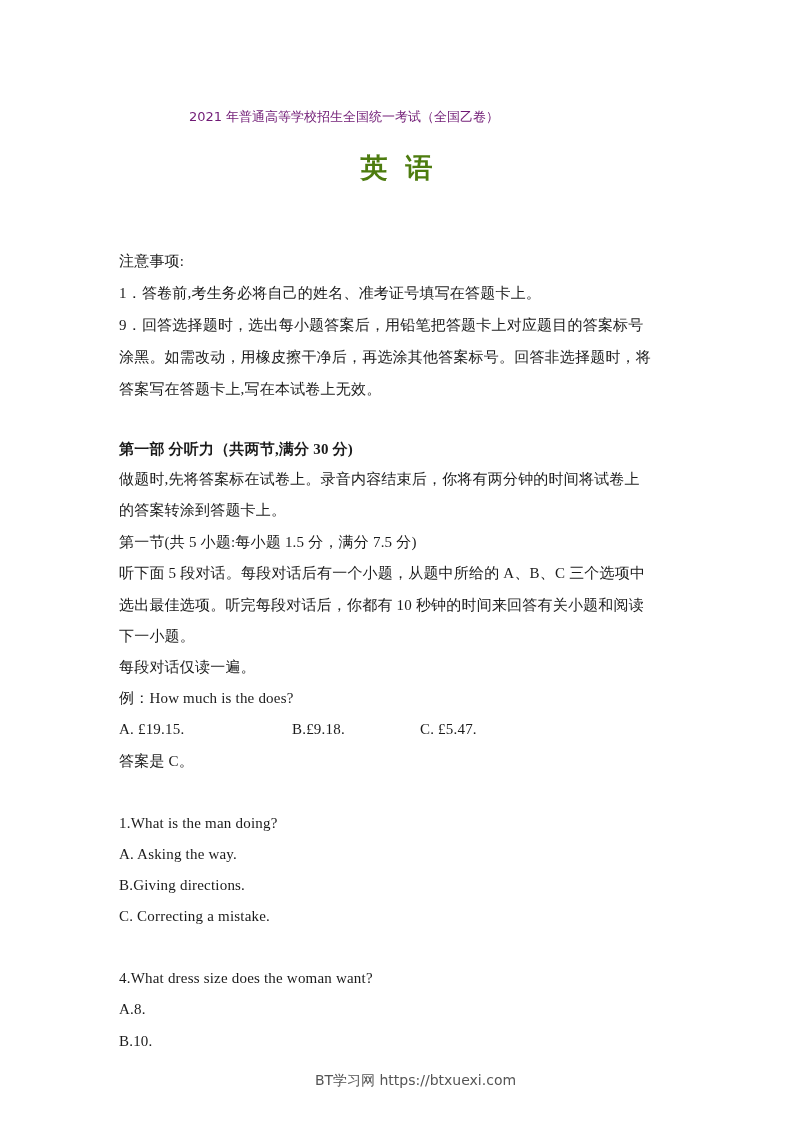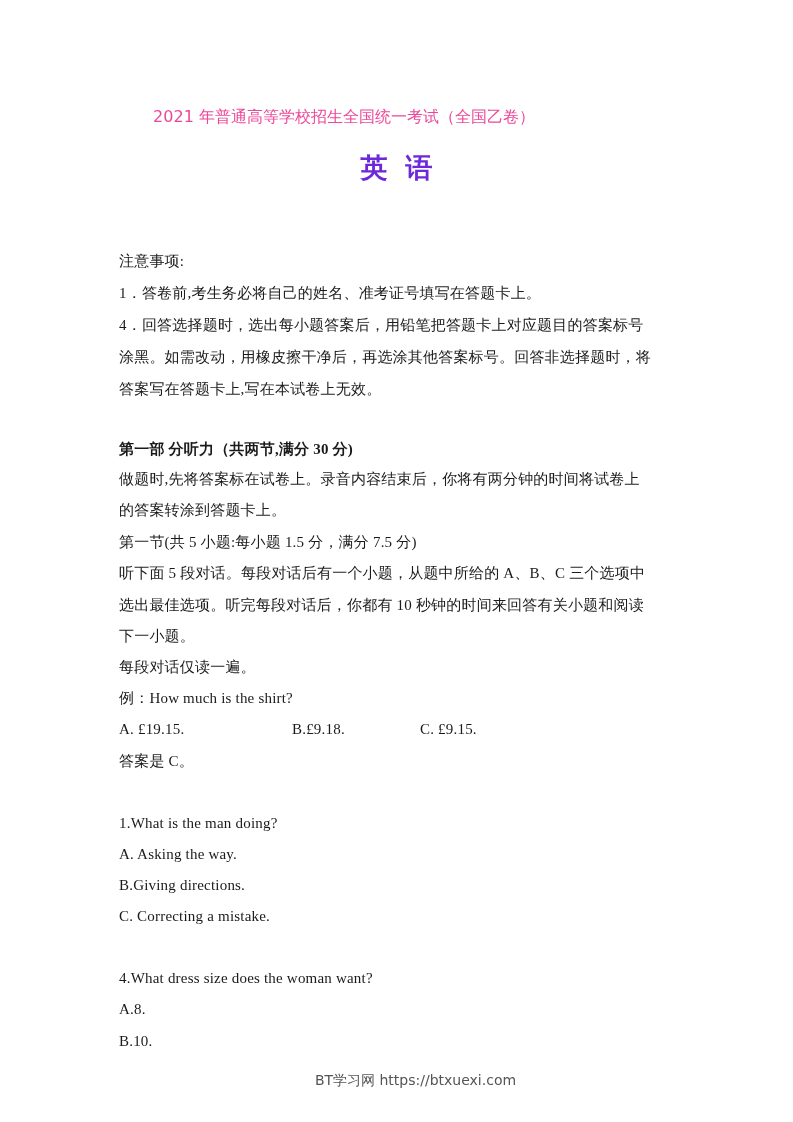--- a/index.html
+++ b/index.html
@@ -30,38 +30,38 @@
       letter-spacing: 0.2px;
       margin-top: 48px;
     }
     .title {
       position: absolute;
       left: 0;
       width: 688px;
       top: 104px;
       text-align: center;
       font-family: "DejaVu Sans", "Liberation Sans", sans-serif;
-      font-size: 16px;
+      font-size: 13px;
       line-height: 26px;
-      color: #ec4899;
+      color: #701a75;
     }
     .subject {
       position: absolute;
       left: 0;
       width: 793px;
       top: 150px;
       text-align: center;
       font-family: "DejaVu Sans", sans-serif;
       font-size: 27px;
       font-weight: bold;
       line-height: 36px;
       letter-spacing: 18px;
       padding-left: 18px;
       box-sizing: border-box;
-      color: #6d28d9;
+      color: #4d7c0f;
     }
     .bold { font-weight: bold; }
     .opt {
       position: absolute;
       top: 0;
     }
     .footer {
       position: absolute;
       left: 0;
       width: 793px;
@@ -77,39 +77,39 @@
 </head>
 <body>
 
 <div class="page">
 
   <div class="title">2021 年普通高等学校招生全国统一考试（全国乙卷）</div>
   <div class="subject">英语</div>
 
   <div class="line" style="top:203px">注意事项:</div>
   <div class="line" style="top:235px">1．答卷前,考生务必将自己的姓名、准考证号填写在答题卡上。</div>
-  <div class="line" style="top:267px">4．回答选择题时，选出每小题答案后，用铅笔把答题卡上对应题目的答案标号</div>
+  <div class="line" style="top:267px">9．回答选择题时，选出每小题答案后，用铅笔把答题卡上对应题目的答案标号</div>
   <div class="line" style="top:331px">答案写在答题卡上,写在本试卷上无效。</div>
   <div class="line" style="top:299px">涂黑。如需改动，用橡皮擦干净后，再选涂其他答案标号。回答非选择题时，将</div>
 
   <div class="line bold" style="top:391px">第一部  分听力（共两节,满分 30 分)</div>
   <div class="line" style="top:421px">做题时,先将答案标在试卷上。录音内容结束后，你将有两分钟的时间将试卷上</div>
   <div class="line" style="top:452px">的答案转涂到答题卡上。</div>
 
   <div class="line" style="top:484px">第一节(共 5 小题:每小题 1.5 分，满分 7.5 分)</div>
   <div class="line" style="top:515px">听下面 5 段对话。每段对话后有一个小题，从题中所给的 A、B、C 三个选项中</div>
   <div class="line" style="top:547px">选出最佳选项。听完每段对话后，你都有 10 秒钟的时间来回答有关小题和阅读</div>
   <div class="line" style="top:578px">下一小题。</div>
   <div class="line" style="top:609px">每段对话仅读一遍。</div>
 
-  <div class="line" style="top:640px">例：How much is the shirt?</div>
+  <div class="line" style="top:640px">例：How much is the does?</div>
   <div class="line" style="top:671px; width:500px; height:20px;">
     <span class="opt" style="left:0">A. £19.15.</span>
     <span class="opt" style="left:173px">B.£9.18.</span>
-    <span class="opt" style="left:301px">C. £9.15.</span>
+    <span class="opt" style="left:301px">C. £5.47.</span>
   </div>
   <div class="line" style="top:703px">答案是 C。</div>
 
   <div class="line" style="top:765px">1.What is the man doing?</div>
   <div class="line" style="top:796px">A. Asking the way.</div>
   <div class="line" style="top:827px">B.Giving directions.</div>
   <div class="line" style="top:858px">C. Correcting a mistake.</div>
 
   <div class="line" style="top:920px">4.What dress size does the woman want?</div>
   <div class="line" style="top:951px">A.8.</div>

